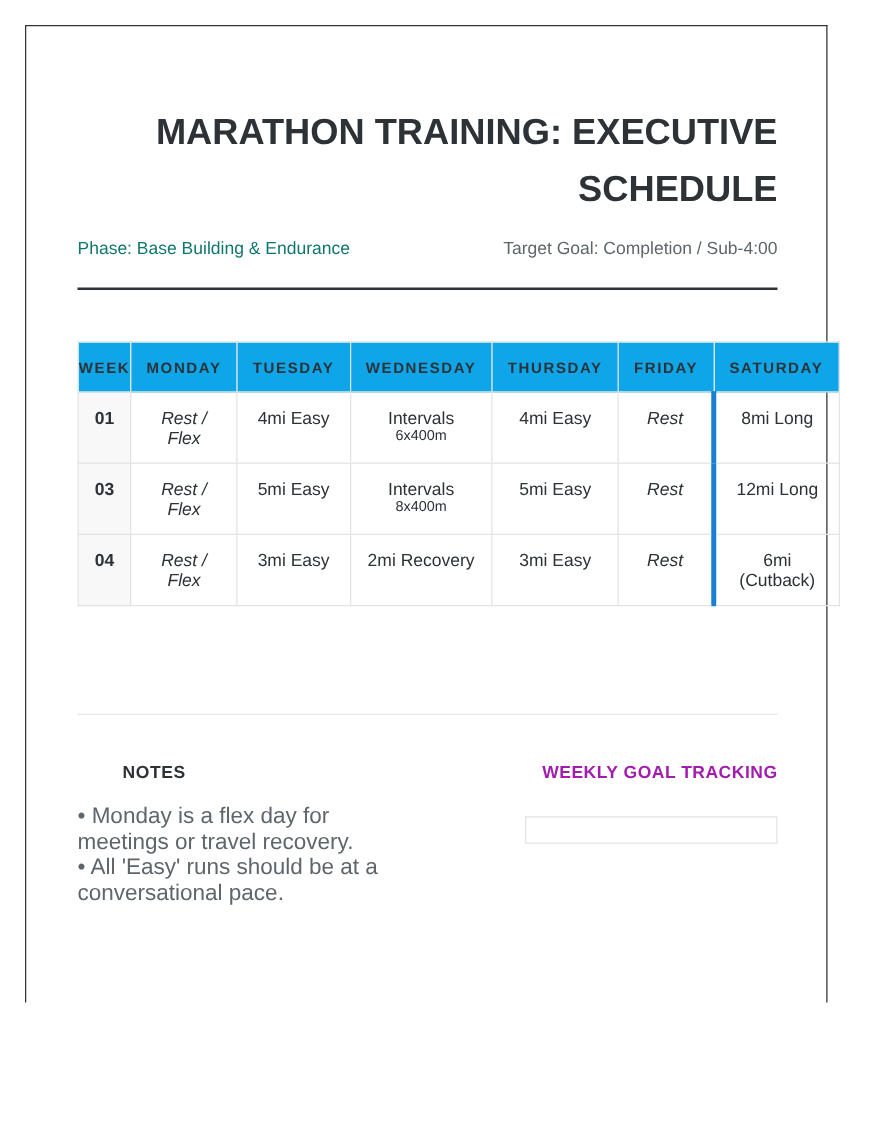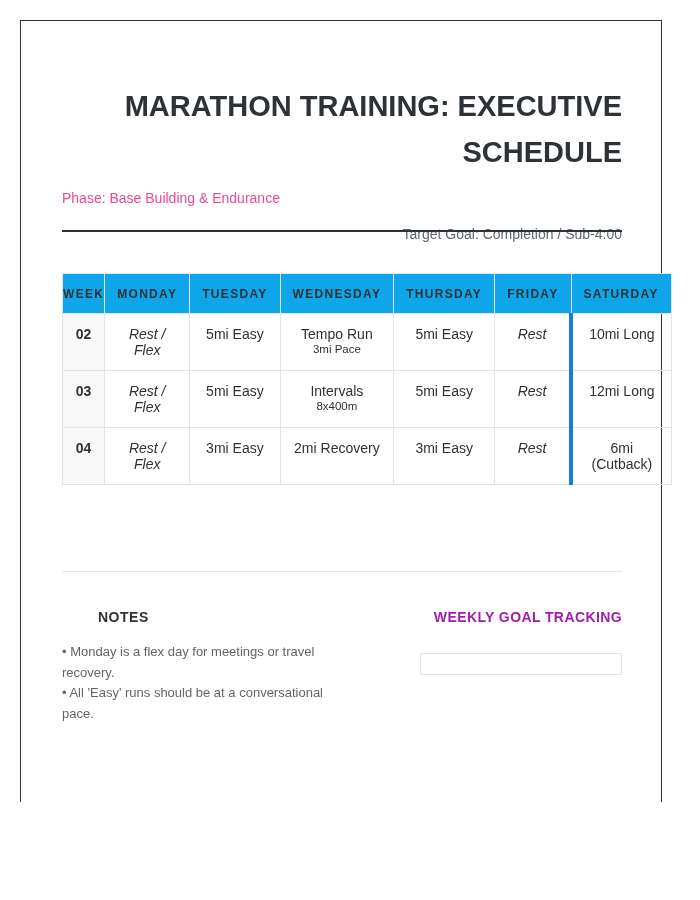--- a/index.html
+++ b/index.html
@@ -13,24 +13,24 @@
       border-left: 1px solid #333; border-right: 1px solid #333; border-top: 1px solid #333;
       box-sizing: content-box;
     }
     .content { position: absolute; left: 41px; top: 0; width: 560px; }
     .title {
       position: absolute; left: 0; top: 62px; width: 560px;
       text-align: right; font-weight: bold; font-size: 29px; line-height: 46px;
       color: #2c3236; margin: 0;
     }
     .meta-left {
-      position: absolute; left: 0; top: 169px; font-size: 14px; color: #ec4899;
+      position: absolute; left: 0; top: 169px; font-size: 14px; color: #0f766e;
     }
     .meta-right {
-      position: absolute; right: 0; top: 169px; font-size: 14px; color: #5f666b; white-space: nowrap; margin-top: 36px;
+      position: absolute; right: 0; top: 169px; font-size: 14px; color: #5f666b; white-space: nowrap;
     }
     .rule-thick {
       position: absolute; left: 0; top: 209px; width: 560px; height: 2px; background: #2c3236;
     }
     table.schedule {
       position: absolute; left: 0; top: 252px;
       border-collapse: collapse; font-size: 14px; table-layout: fixed;
     }
     table.schedule th, table.schedule td {
       border: 1px solid #e1e3e4; vertical-align: top; text-align: center;
@@ -50,21 +50,21 @@
     .muted { color: #a9aeb1; font-style: italic; }
     .sub { font-size: 11.5px; line-height: 14px; display: block; }
     td.sat { border-left: 4px solid #1a7fd4 !important; padding-left: 13px; }
     .rule-thin {
       position: absolute; left: 0; top: 550px; width: 560px; height: 1px; background: #e4e6e7;
     }
     .notes-title {
       position: absolute; left: 0; top: 588px; font-size: 14px; font-weight: bold; letter-spacing: 0.5px; color: #2c3236; padding-left: 36px;
     }
     .notes-list {
-      position: absolute; left: 0; top: 621px; width: 270px; font-size: 13px; line-height: 20.5px; color: #5f666b;
+      position: absolute; left: 0; top: 621px; width: 270px; font-size: 18px; line-height: 20.5px; color: #5f666b;
       margin: 0; padding: 0; list-style: none;
     }
     .goal-title {
       position: absolute; right: 0; top: 588px; font-size: 14px; font-weight: bold; letter-spacing: 0.4px; color: #a21caf; white-space: nowrap;
     }
     .goal-box {
       position: absolute; left: 358px; top: 632px; width: 200px; height: 20px; border: 1px solid #e1e3e4; background: #fff;
     }
   </style>
 </head>
@@ -93,27 +93,27 @@
           <th>MONDAY</th>
           <th>TUESDAY</th>
           <th>WEDNESDAY</th>
           <th>THURSDAY</th>
           <th>FRIDAY</th>
           <th>SATURDAY</th>
         </tr>
       </thead>
       <tbody>
         <tr>
-          <td class="week">02</td>
+          <td class="week">01</td>
           <td class="muted">Rest / Flex</td>
-          <td>5mi Easy</td>
-          <td><span>Tempo Run</span><span class="sub">3mi Pace</span></td>
-          <td>5mi Easy</td>
+          <td>4mi Easy</td>
+          <td><span>Intervals</span><span class="sub">6x400m</span></td>
+          <td>4mi Easy</td>
           <td class="muted">Rest</td>
-          <td class="sat">10mi Long</td>
+          <td class="sat">8mi Long</td>
         </tr>
         <tr>
           <td class="week">03</td>
           <td class="muted">Rest / Flex</td>
           <td>5mi Easy</td>
           <td><span>Intervals</span><span class="sub">8x400m</span></td>
           <td>5mi Easy</td>
           <td class="muted">Rest</td>
           <td class="sat">12mi Long</td>
         </tr>

